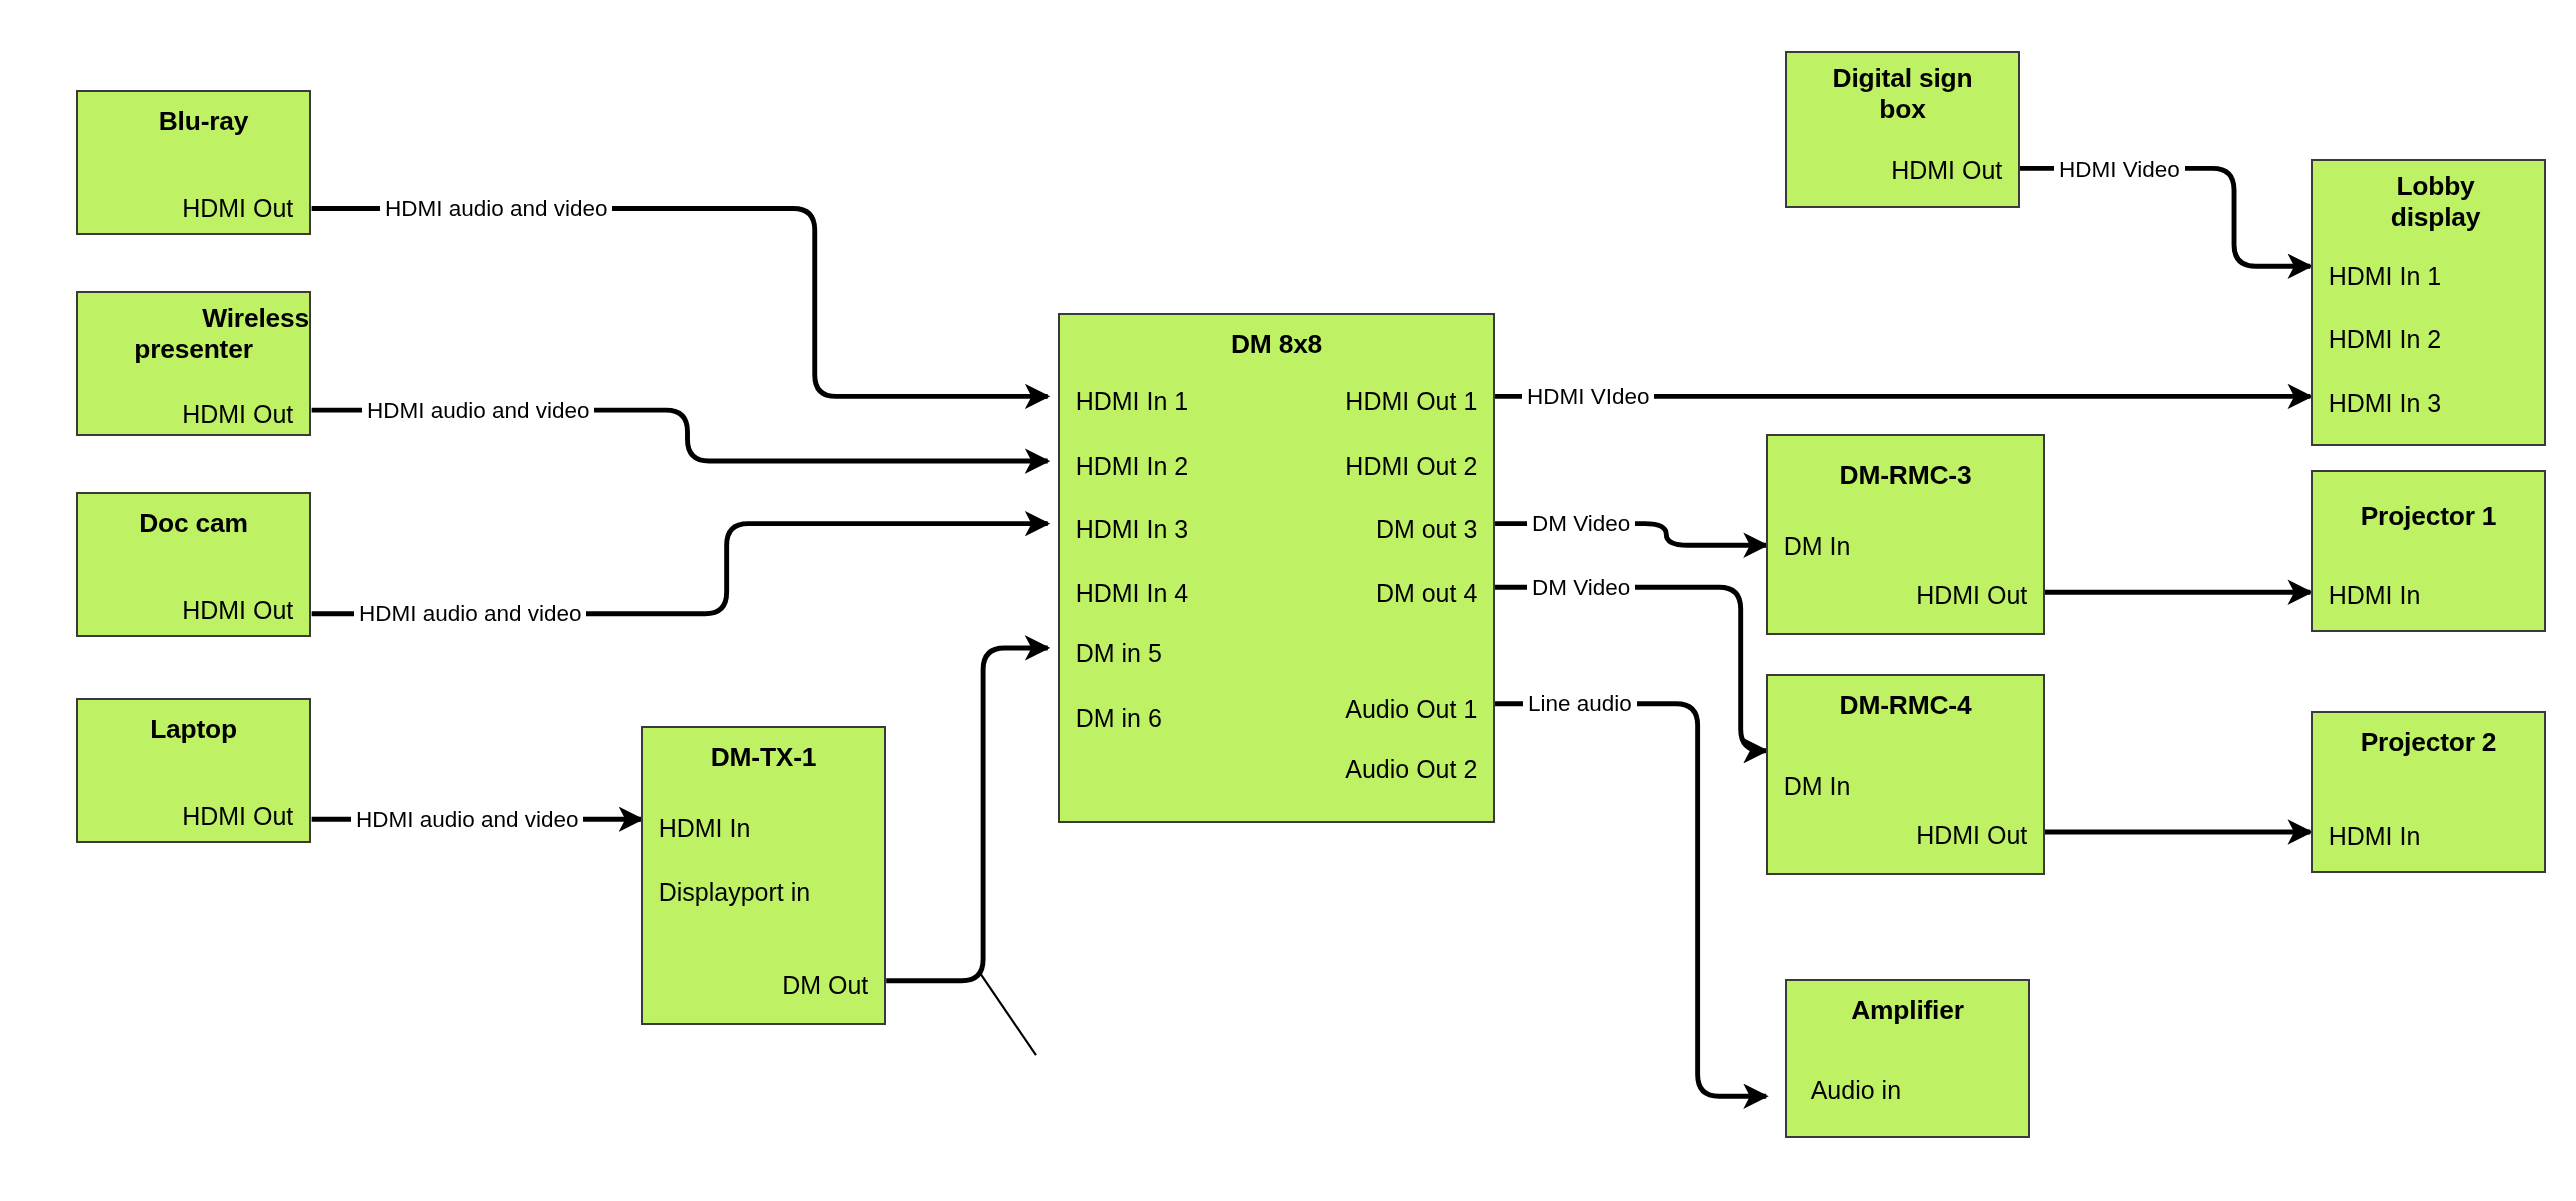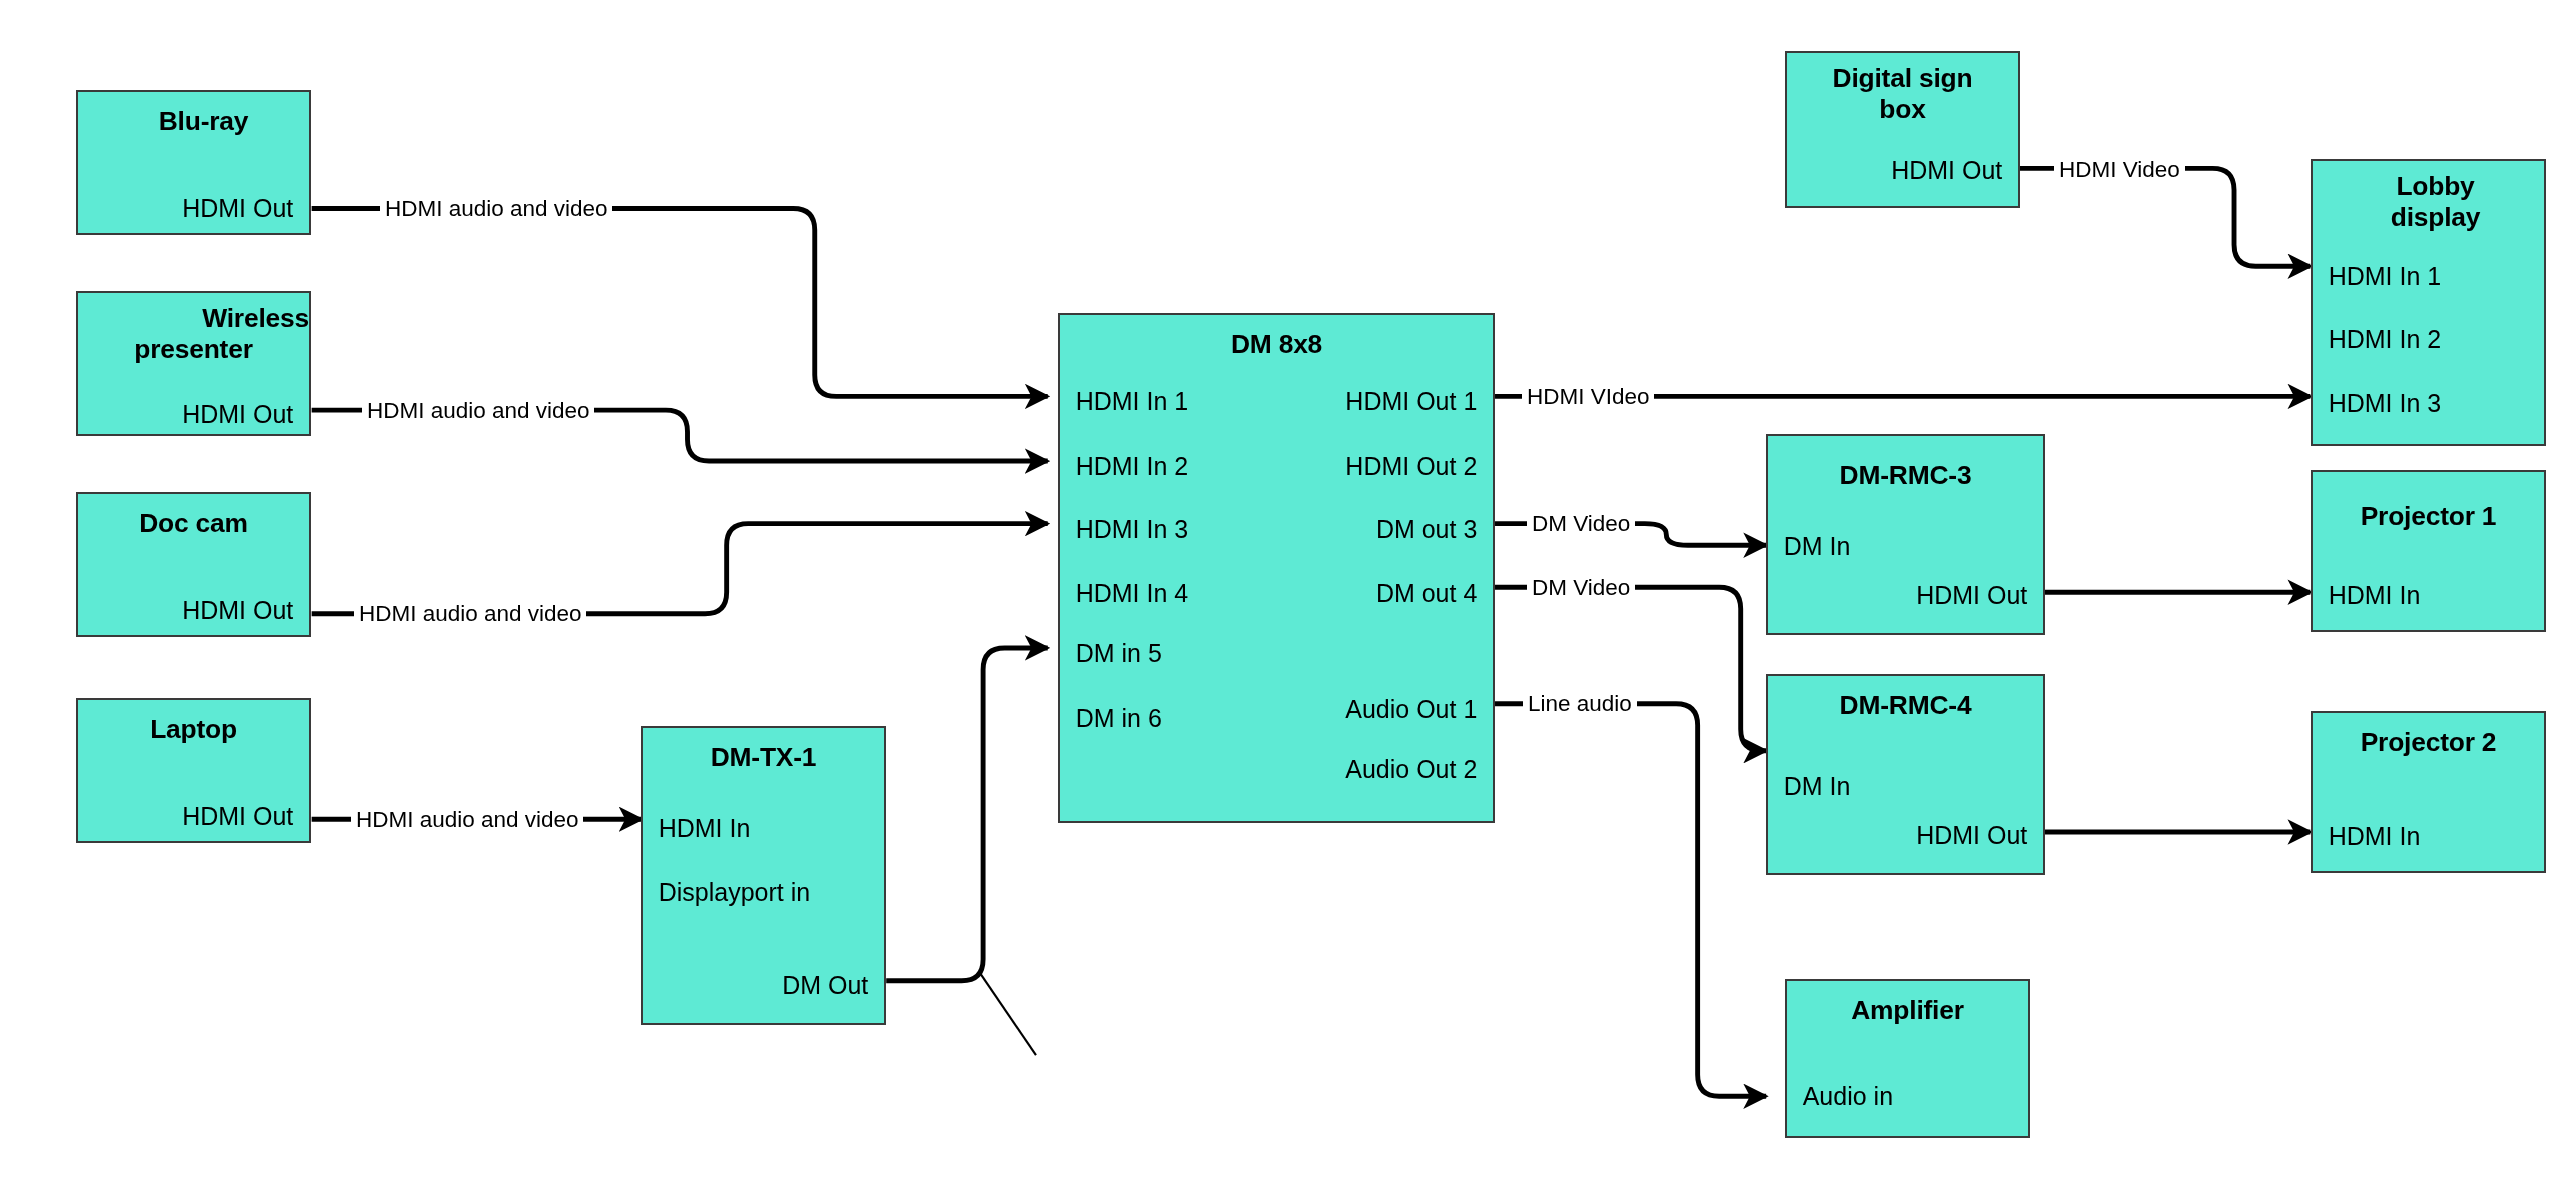--- a/index.html
+++ b/index.html
@@ -22,21 +22,21 @@
     position: absolute;
     left: 0;
     top: 0;
     width: 2576px;
     height: 1201px;
     pointer-events: none;
   }
   .node {
     position: absolute;
     box-sizing: border-box;
-    background: #5eead4;
+    background: #bef264;
     border: 2.9px solid #3a3a3a;
     z-index: 5;
   }
   .node-title {
     text-align: center;
     font-weight: bold;
     font-size: 26.4px;
     line-height: 1.18;
     letter-spacing: -0.2px;
   }
@@ -189,21 +189,21 @@
     <div class="port left" style="top:111px;">HDMI In</div>
   </div>
 
   <div class="node" style="left:2311px; top:711px; width:235px; height:162px;">
     <div class="node-title" style="margin-top:13.7px;">Projector 2</div>
     <div class="port left" style="top:111px;">HDMI In</div>
   </div>
 
   <div class="node" style="left:1785px; top:979px; width:245px; height:159px;">
     <div class="node-title" style="margin-top:13.7px;">Amplifier</div>
-    <div class="port left" style="top:103px;">Audio in</div>
+    <div class="port left" style="top:97px;margin-left:8px;">Audio in</div>
   </div>
 
   <div class="edge-label" style="left:380px; top:196px;">HDMI audio and video</div>
 
   <div class="edge-label" style="left:362px; top:398px;">HDMI audio and video</div>
 
   <div class="edge-label" style="left:354px; top:601px;">HDMI audio and video</div>
 
   <div class="edge-label" style="left:351px; top:807px;">HDMI audio and video</div>
 

